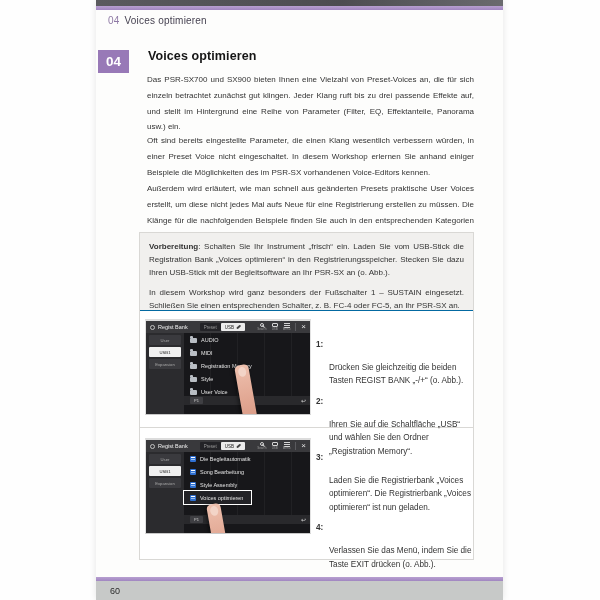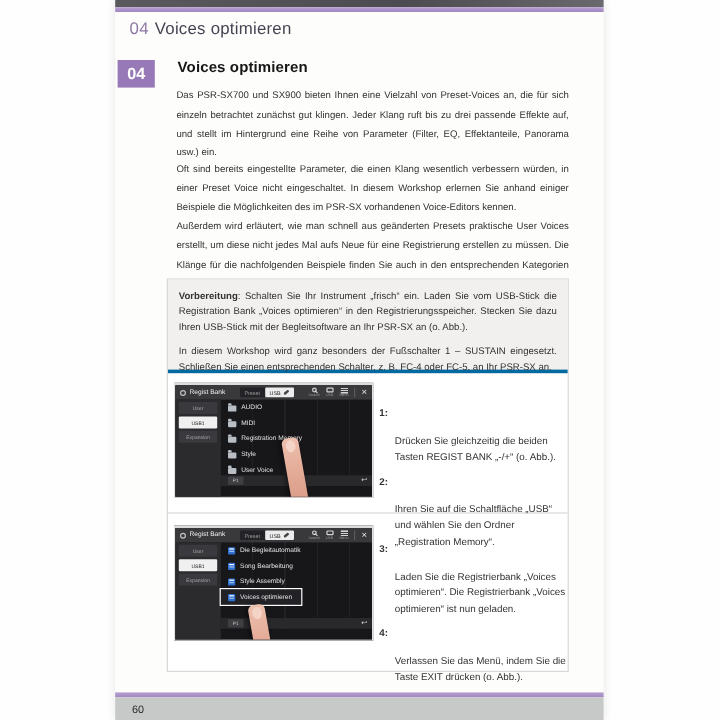--- a/index.html
+++ b/index.html
@@ -8,41 +8,41 @@
   .page{position:absolute;left:96px;top:0;width:407px;height:600px;background:#fdfdfc;
         box-shadow:0 0 7px rgba(0,0,0,.10);}
 
   
   .top-strip{position:absolute;left:0;top:0;width:100%;height:6px;
              background:linear-gradient(90deg,#5a5a5e,#4c4c50 60%,#6a6a6e);}
   .top-purple{position:absolute;left:0;top:6px;width:100%;height:4px;
               background:linear-gradient(#b79fd0,#a186c1);}
 
   
-  .running-head{position:absolute;left:12px;top:15px;font-size:14px;letter-spacing:.2px;}
+  .running-head{position:absolute;left:12px;top:15px;font-size:10px;letter-spacing:.2px;}
   .rh-num{color:#8f7aa5;margin-right:5px;}
   .rh-title{color:#46425'1';color:#474352;}
 
   
   .chapter-badge{position:absolute;left:2px;top:50px;width:31px;height:23px;background:#9879b7;
                  color:#fff;font-weight:bold;font-size:13.5px;display:flex;align-items:center;
                  justify-content:center;}
   .chapter-title{position:absolute;left:52px;top:49px;margin:0;font-size:12.5px;color:#161616;
                  font-weight:bold;letter-spacing:.1px;}
 
   
   .body{position:absolute;left:51px;width:327px;margin:0;font-size:8px;line-height:15.8px;
         color:#333;text-align:justify;}
   .p1{top:72px;} .p2{top:133px;} .p3{top:181px;}
 
   
   .workshop-frame{position:absolute;left:43px;top:232px;width:335px;height:328px;
                   border:1px solid #d9d8d5;box-sizing:border-box;background:#fff;}
   .prep-box{position:absolute;left:0;top:0;width:100%;height:78px;background:#f1f0ee;
-            border-bottom:3px solid #0369a1;box-sizing:border-box;}
+            border-bottom:1px solid #0369a1;box-sizing:border-box;}
   .prep-box p{position:static;margin:0;padding:0 9px;font-size:8px;line-height:13.2px;
               color:#333;text-align:justify;}
   .prep-box p.first{padding-top:7px;}
   .prep-box p.second{padding-top:6px;}
   .step-section{position:absolute;left:0;width:100%;box-sizing:border-box;}
   .sec1{top:78px;height:117px;border-bottom:1px solid #d9d8d5;}
   .sec2{top:195px;height:132px;}
 
   .steps{position:absolute;left:176px;width:156px;}
   .sec1 .steps{top:27px;} .sec2 .steps{top:23px;}

